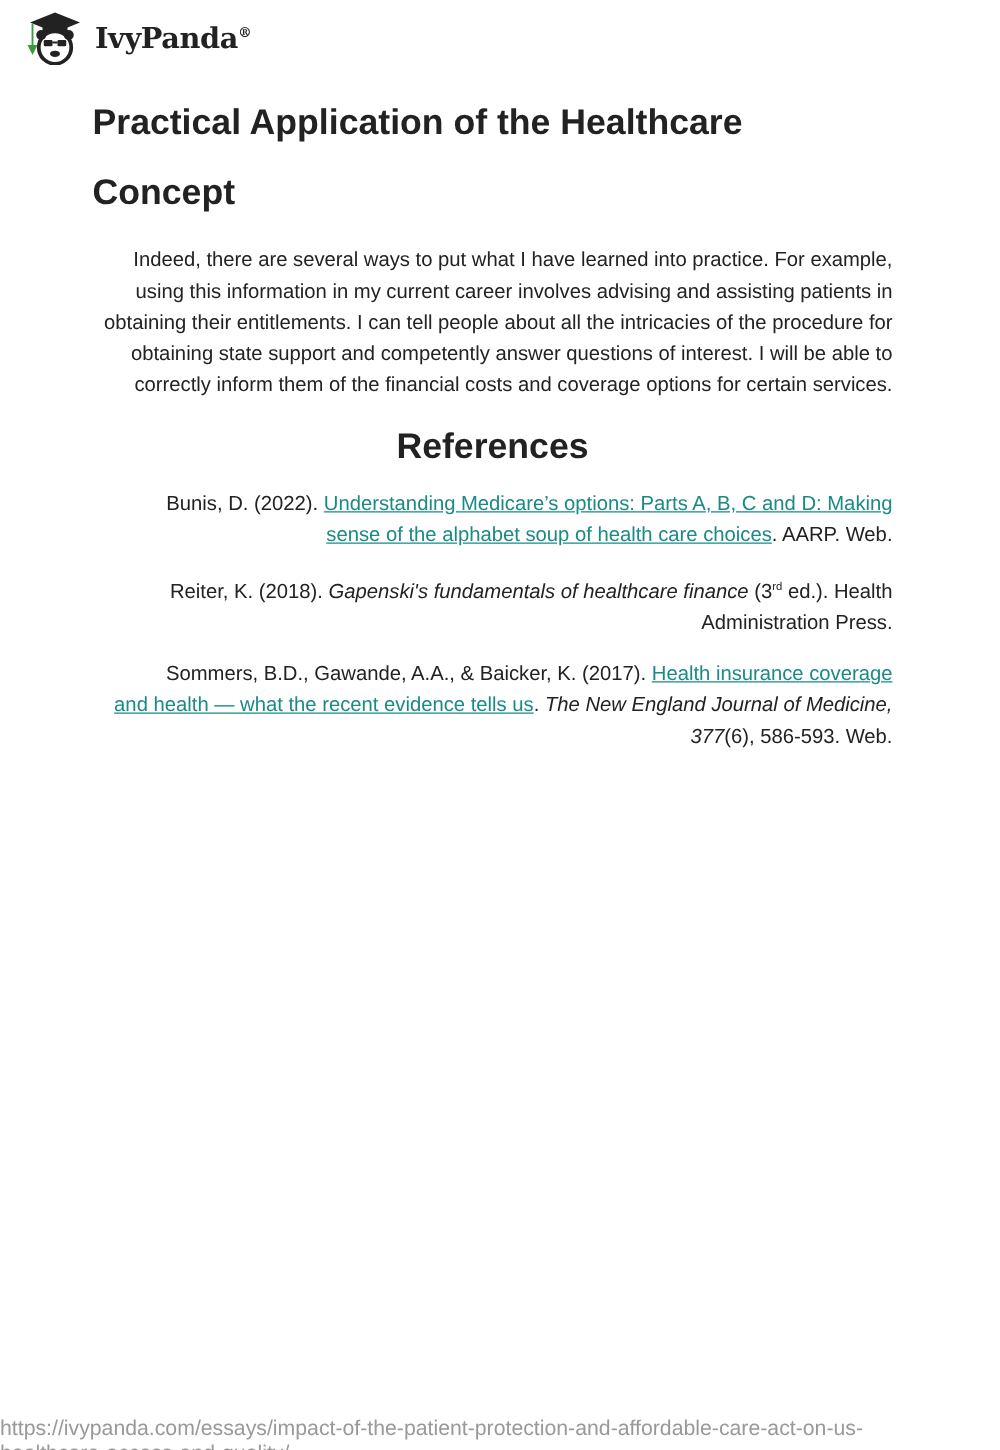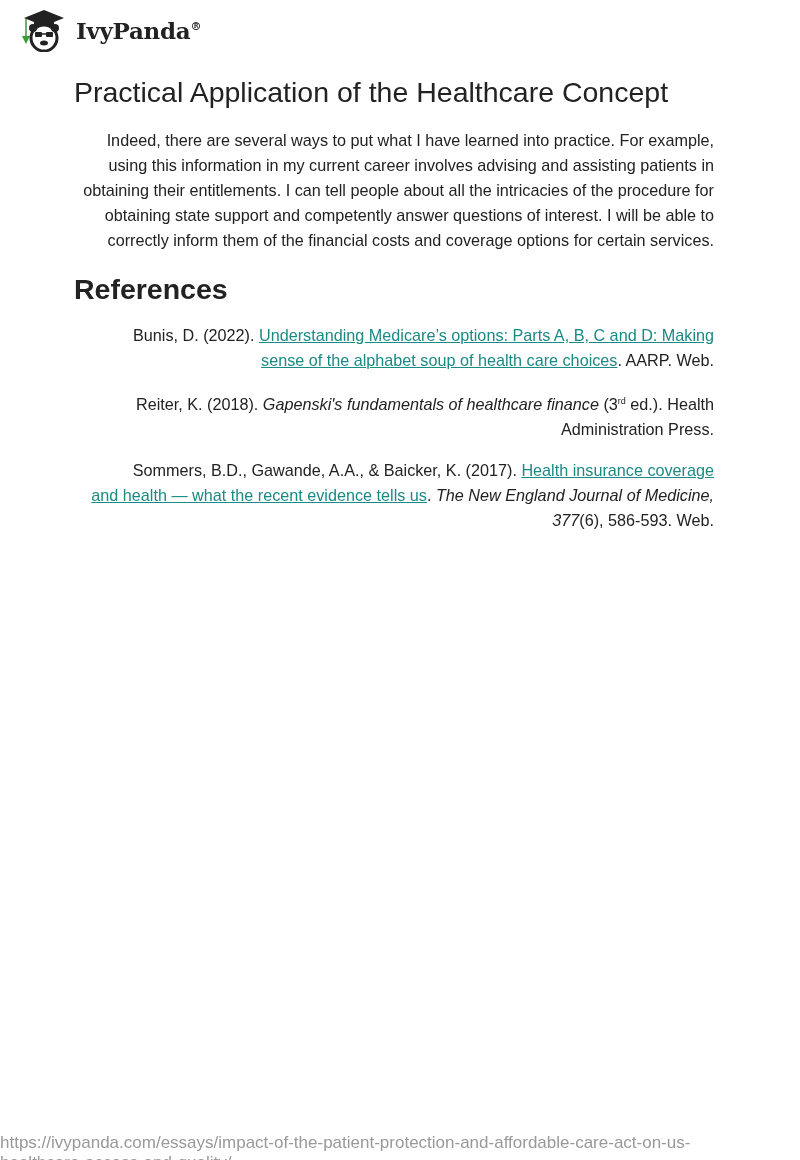--- a/index.html
+++ b/index.html
@@ -4,22 +4,22 @@
 <style>
   html, body { margin:0; padding:0; background:#ffffff; }
   body { width:800px; height:1160px; position:relative; overflow:hidden; font-family:"Liberation Sans", sans-serif; color:#222; }
   .header { position:absolute; left:0; top:0; width:800px; height:60px;padding-left:48px; }
   .logo { position:absolute; left:18px; top:8px; display:flex; align-items:center; }
   .logo-icon { width:52px; height:44px; position:relative; }
   .logo-text { font-family:"DejaVu Serif", serif; font-weight:bold; font-size:23px; color:#222; margin-left:6px; letter-spacing:-0.3px; }
   .logo-text sup { font-size:11px; }
   .header-title { position:absolute; right:33px; top:14px; font-size:12.5px; color:#888; }
   .content { position:absolute; left:74px; top:70px; width:640px; }
-  h1 { font-size:28.5px; font-weight:normal; line-height:44px; margin:0 0 14px 0; color:#222; }
-  h2 { font-size:28.5px; font-weight:bold; line-height:40px; margin:10px 0 14px 0; color:#222; }
+  h1 { font-size:28.5px; font-weight:bold; line-height:56px; margin:0 0 14px 0; color:#222; }
+  h2 { font-size:28.5px; font-weight:bold; line-height:40px; margin:10px 0 14px 0; color:#222;text-align:center; }
   p { font-size:16.2px; line-height:25px; margin:0; text-indent:30px; color:#222;text-align:right; }
   .ref { margin-bottom:16px; }
   a.link { color:#1a8a85; text-decoration:underline; }
   .footer-url { position:absolute; right:32px; top:1133px; font-size:17px; color:#999; }
 </style>
 </head>
 <body>
 
 <div class="header">
   <div class="logo">

